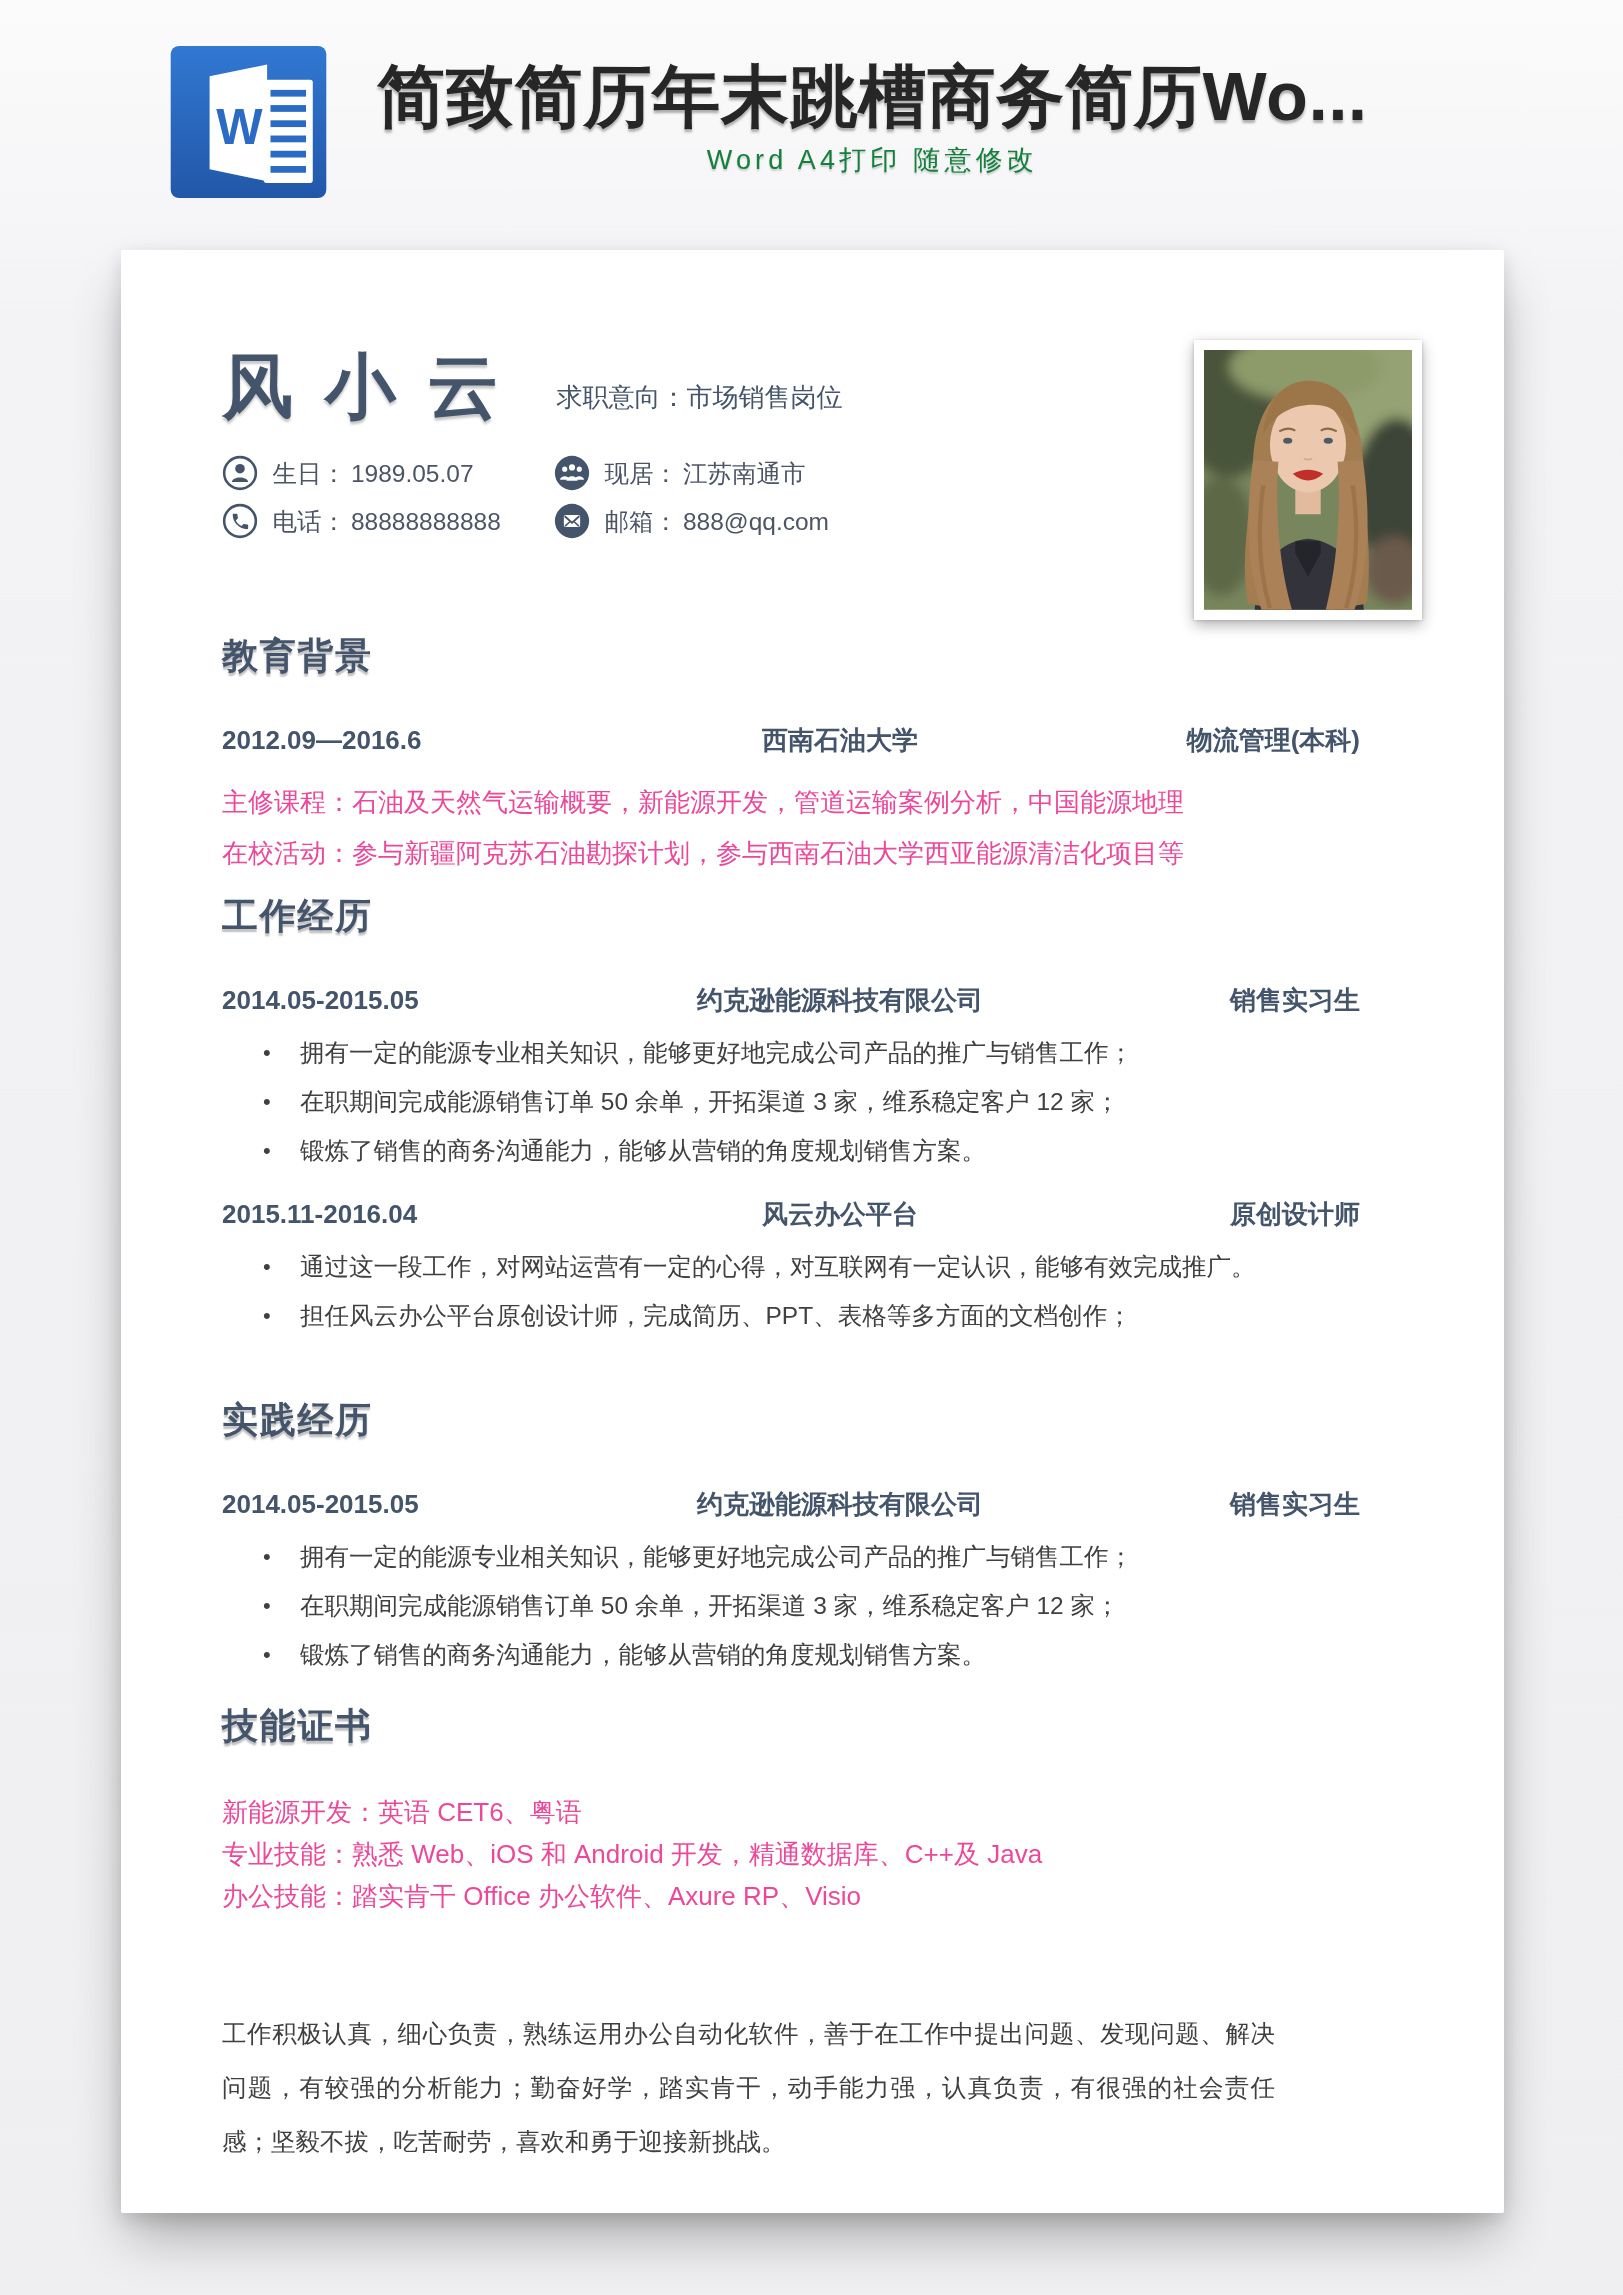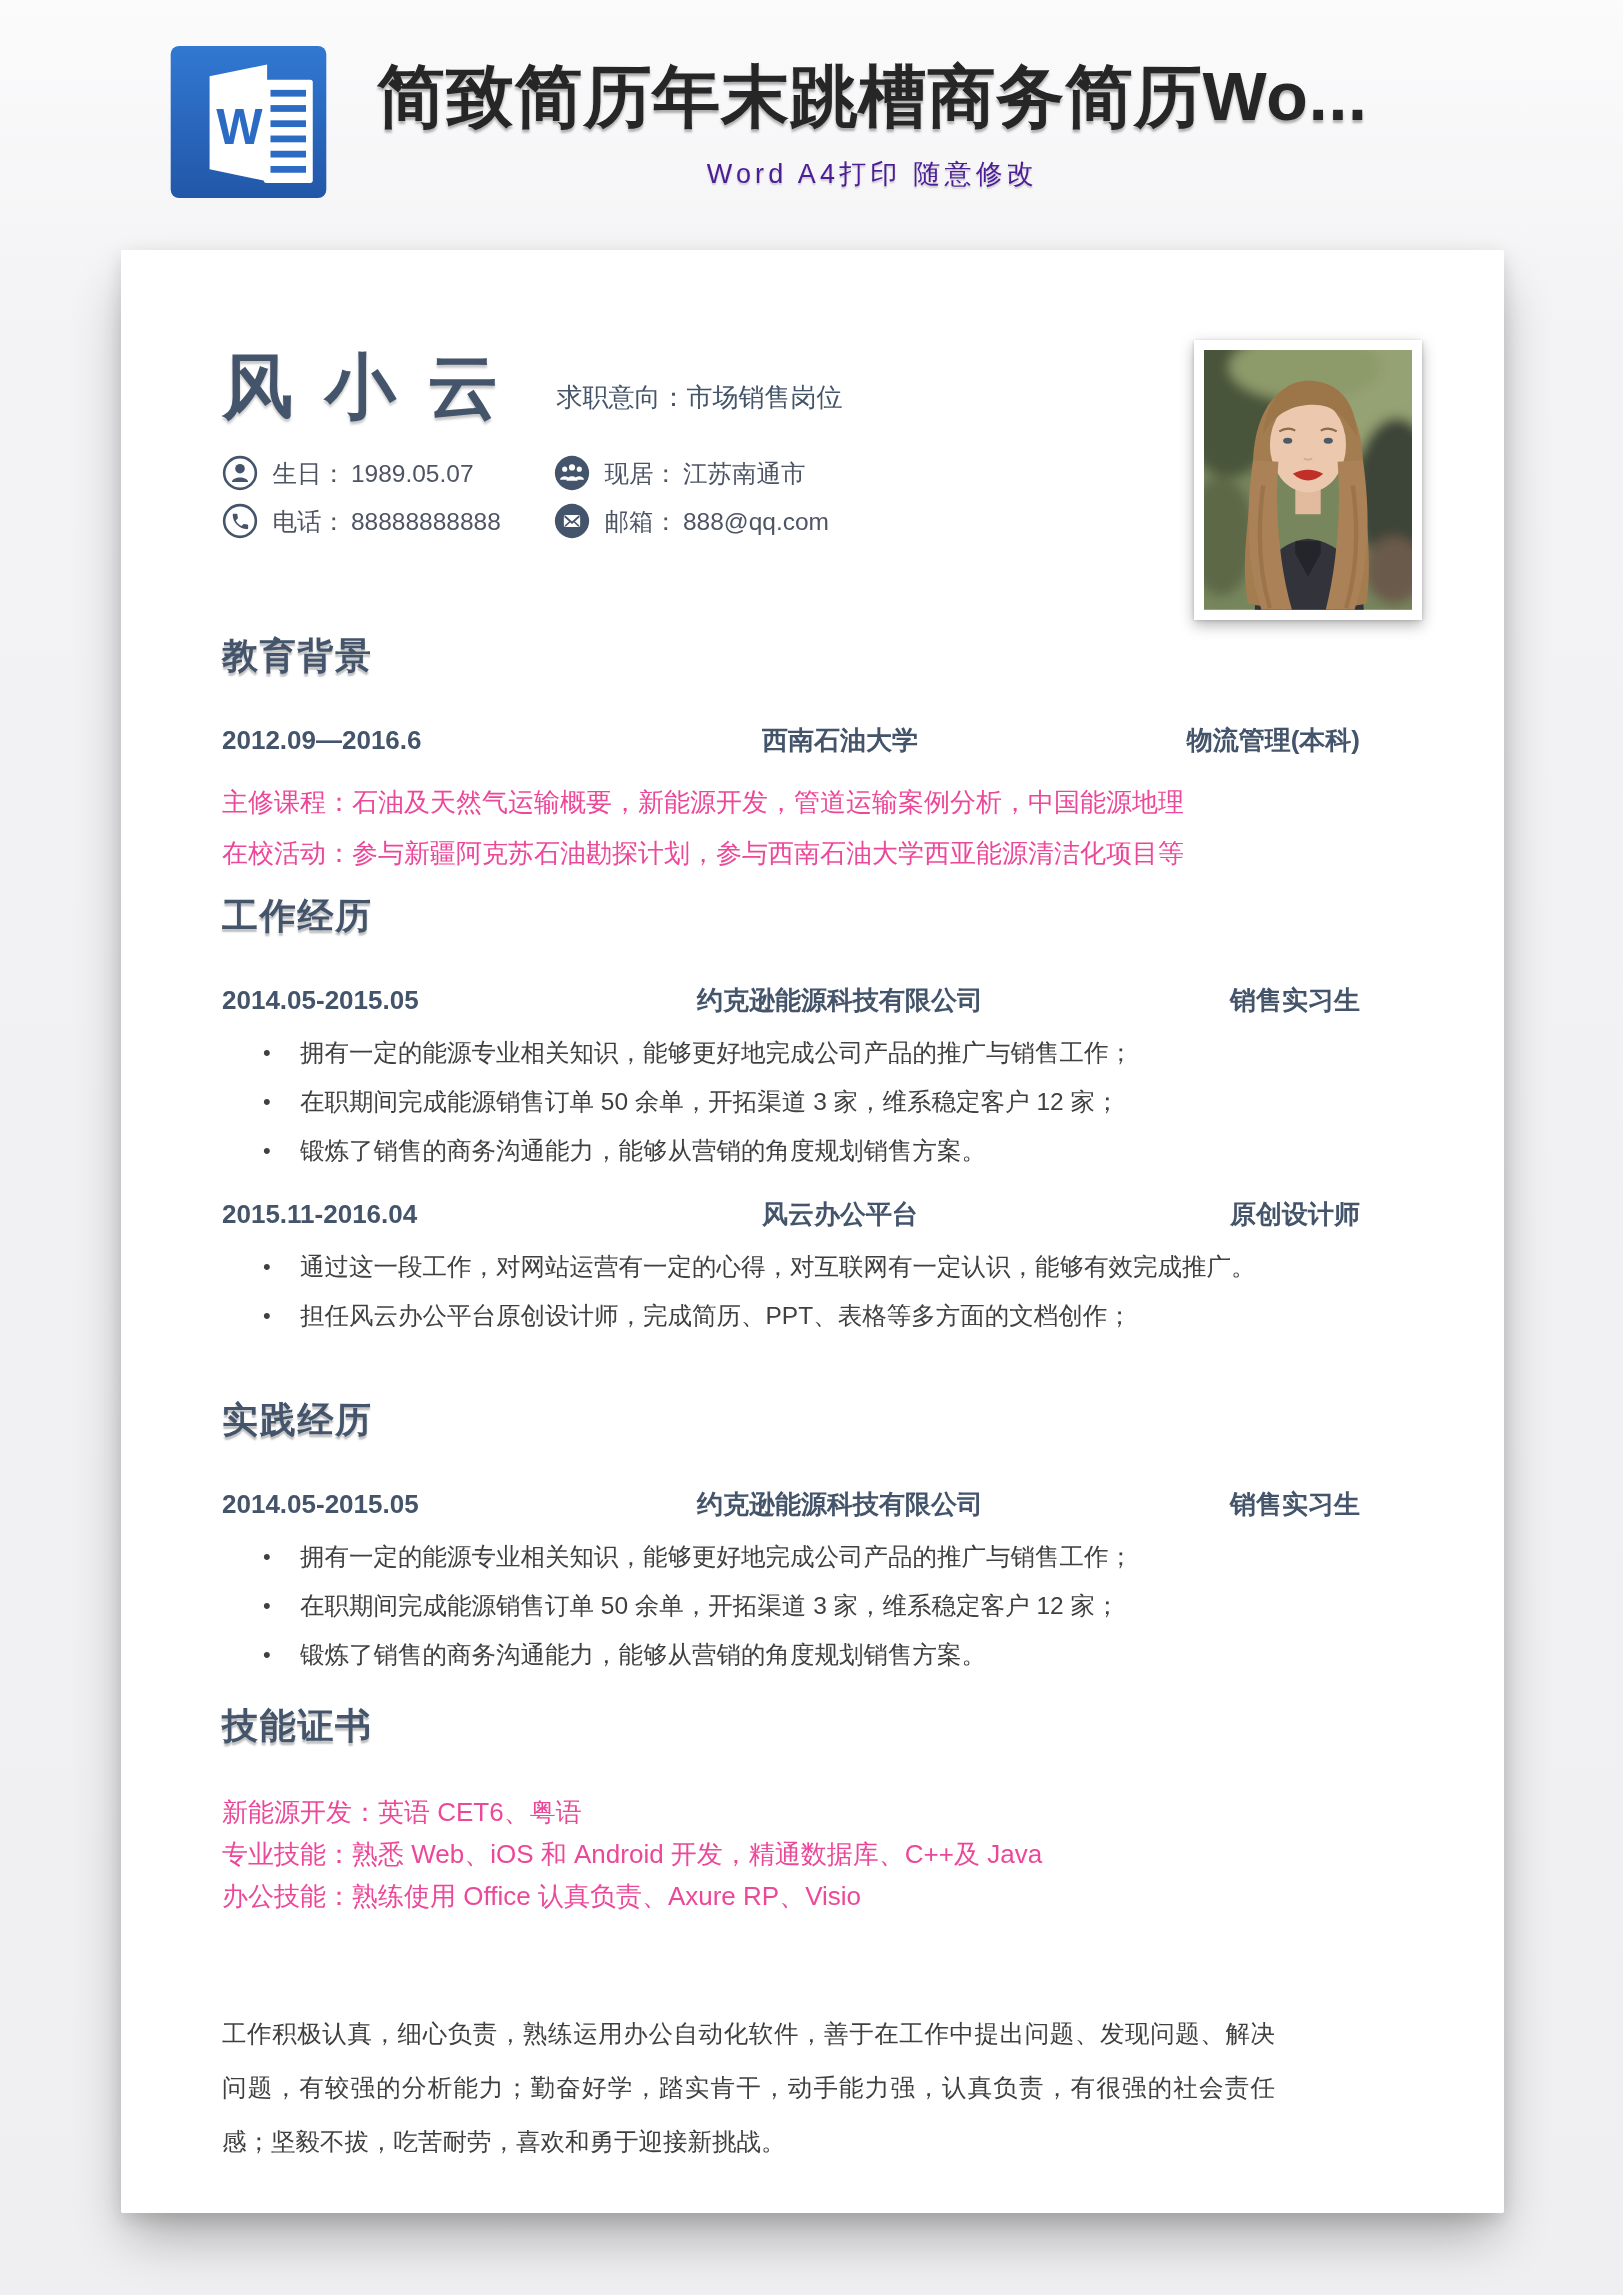--- a/index.html
+++ b/index.html
@@ -12,21 +12,21 @@
   
   .site-header { position:absolute; top:0; left:0; width:1624px; height:250px; }
   .header-inner { position:absolute; left:169px; top:44px; display:flex; align-items:flex-start; }
   .word-icon { width:159px; height:156px; flex:0 0 auto; }
   .header-text { margin-left:49px; padding-top:15px; text-align:center; }
   .doc-title {
     font-size:68px; font-weight:bold; color:#262626; letter-spacing:0.8px;
     text-shadow:0 2.5px 2.5px rgba(0,0,0,0.30); white-space:nowrap; line-height:1.1;
   }
   .doc-subtitle {
-    margin-top:22px; font-size:27px; color:#4c1d95; letter-spacing:4.2px;
+    margin-top:8px; font-size:27px; color:#15803d; letter-spacing:4.2px;
     text-shadow:0 1.7px 1.7px rgba(0,0,0,0.18);
   }
   
   .page {
     position:absolute; left:121px; top:250px; width:1383px; height:1963px;
     background:#ffffff; border-radius:1.7px;
     box-shadow:0 29px 51px -6.8px rgba(0,0,0,0.30), 0 6.8px 18.6px rgba(0,0,0,0.12);
   }
   .abs { position:absolute; left:101px; width:1176px; }
   
@@ -255,21 +255,21 @@
       <li>在职期间完成能源销售订单 50 余单，开拓渠道 3 家，维系稳定客户 12 家；</li>
       <li>锻炼了销售的商务沟通能力，能够从营销的角度规划销售方案。</li>
     </ul>
   </div>
 
   <div class="abs sec-skill">
     <div class="section-title">技能证书</div>
     <div class="skill-lines">
       <div class="body-line">新能源开发：英语 CET6、粤语</div>
       <div class="body-line">专业技能：熟悉 Web、iOS 和 Android 开发，精通数据库、C++及 Java</div>
-      <div class="body-line">办公技能：熟练使用 Office 认真负责、Axure RP、Visio</div>
+      <div class="body-line">办公技能：踏实肯干 Office 办公软件、Axure RP、Visio</div>
     </div>
   </div>
 
   <div class="abs sec-self">
     <div class="self-text">工作积极认真，细心负责，熟练运用办公自动化软件，善于在工作中提出问题、发现问题、解决问题，有较强的分析能力；勤奋好学，踏实肯干，动手能力强，认真负责，有很强的社会责任感；坚毅不拔，吃苦耐劳，喜欢和勇于迎接新挑战。</div>
   </div>
 
 </div>
 
 

